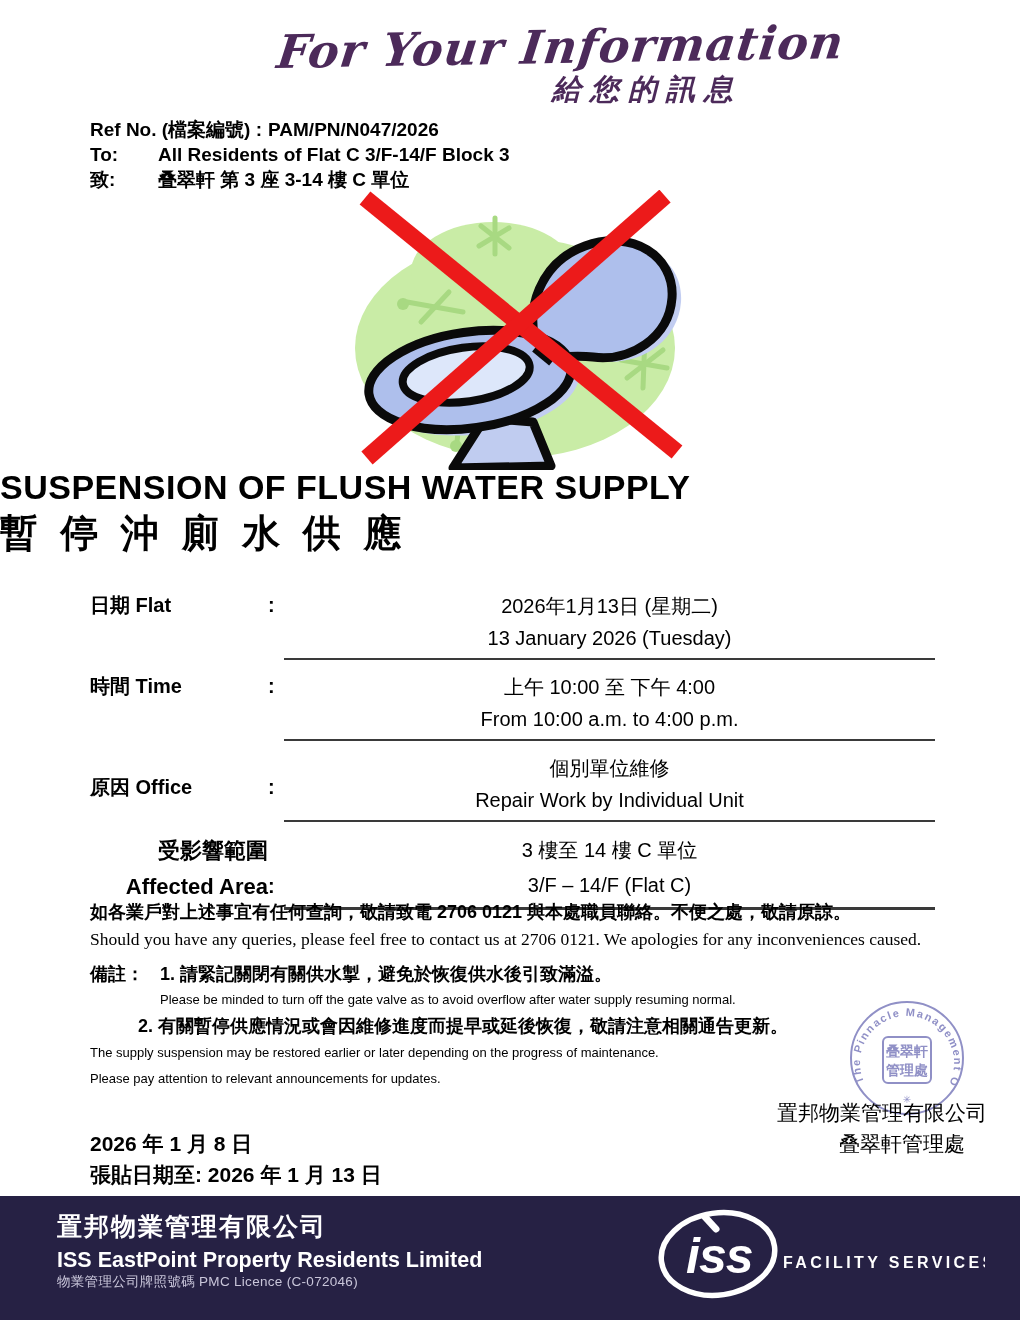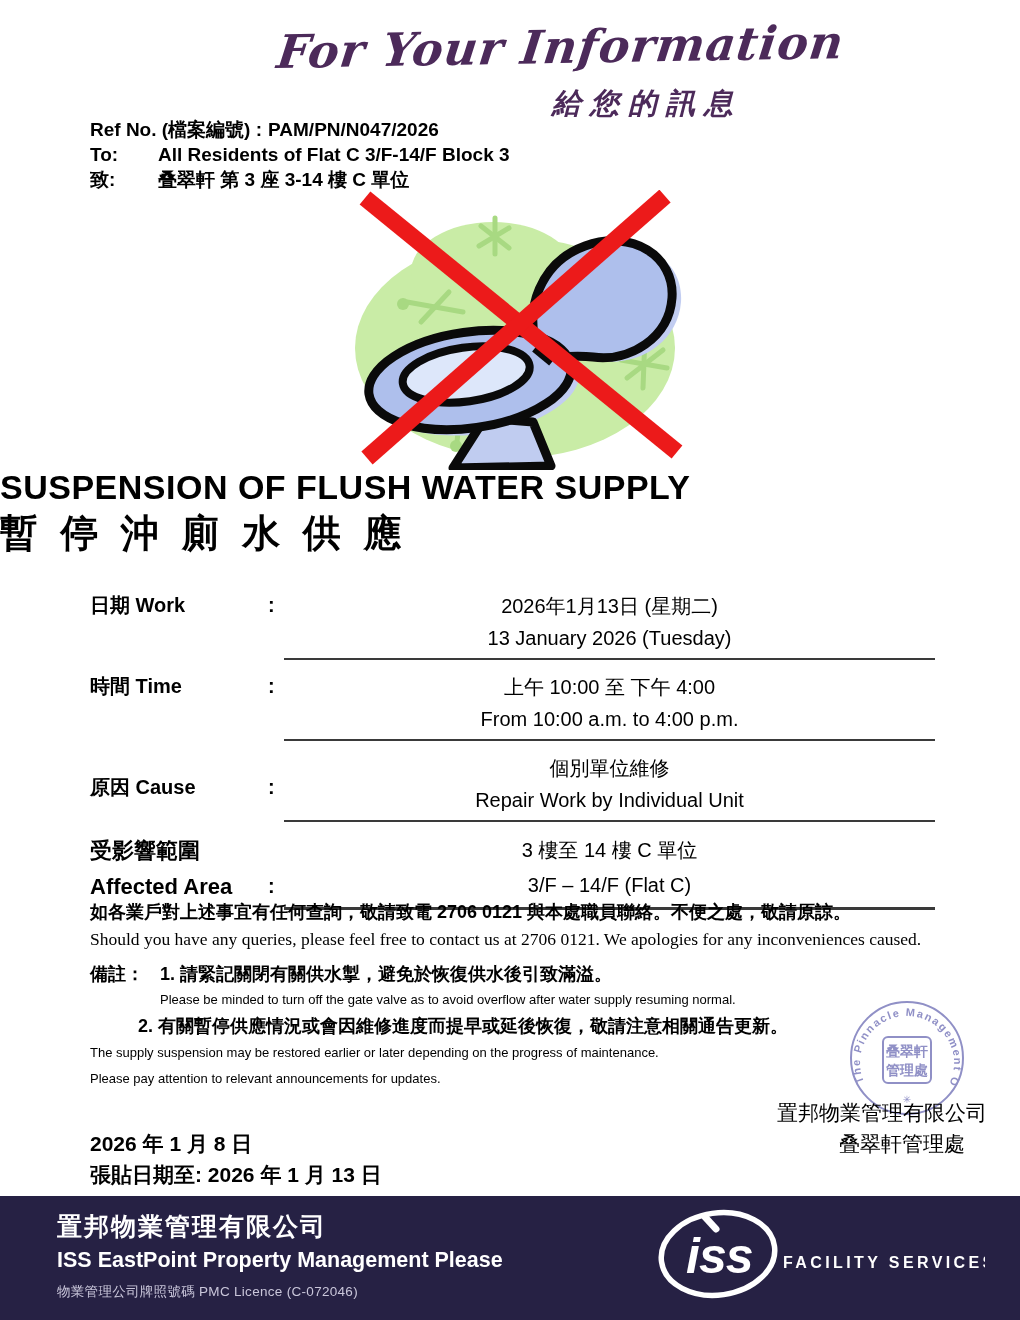--- a/index.html
+++ b/index.html
@@ -9,21 +9,21 @@
     font-family:"Liberation Sans", sans-serif; color:#000;
   }
   
   .script-en{
     position:absolute; left:278px; top:20px;
     font-family:"DejaVu Serif", serif; font-style:italic; font-weight:bold;
     font-size:46px; color:#4c2a5a; letter-spacing:1px;
     transform:skewX(-8deg) rotate(-1deg); white-space:nowrap;
   }
   .script-zh{
-    position:absolute; left:552px; top:84px;
+    position:absolute; left:552px; top:70px;
     font-style:italic; font-weight:bold; font-size:29px; color:#4c2a5a;
     letter-spacing:9px; white-space:nowrap;
   }
   
   .meta{position:absolute; left:90px; top:117px; font-weight:bold; font-size:19px; line-height:25px;}
   .meta-row{display:flex;}
   .meta-label{width:68px; flex:none;}
   .meta-ref .meta-label{width:auto; margin-right:6px;}
   
   .illustration{position:absolute; left:345px; top:190px; width:350px; height:280px;}
@@ -34,21 +34,21 @@
     font-weight:bold; font-size:38px; letter-spacing:6px;}
   
   .notice-table{position:absolute; left:90px; top:590px; width:845px;}
   .row{display:flex; margin-bottom:11px;}
   .row-label{width:178px; flex:none; font-weight:bold; font-size:20px;
     line-height:31px; white-space:pre-line;}
   .row-colon{width:16px; flex:none; font-weight:bold; font-size:20px; line-height:31px;}
   .row-value{flex:1; text-align:center; border-bottom:2px solid #3a3a3a; padding-bottom:4px;}
   .vline{font-size:20px; line-height:32px;}
   .row-mid .row-label, .row-mid .row-colon{align-self:center;}
-  .row-affected .row-label{font-size:22px; line-height:36px;}
+  .row-affected .row-label{font-size:22px; line-height:36px;text-align:right;}
   .row-affected .row-colon{align-self:flex-end; padding-bottom:8px;}
   .row-affected .row-value{border-bottom-width:3px;}
   .row-affected .vline{line-height:35px;}
   
   .contact{position:absolute; left:90px; top:899px; width:850px;}
   .contact-zh{font-weight:bold; font-size:18px; line-height:27px;}
   .contact-en{font-family:"Liberation Serif", serif; font-size:17.5px; line-height:26px;}
   
   .notes{position:absolute; left:90px; top:962px; width:866px;}
   .notes-line1{display:flex;}
@@ -64,21 +64,21 @@
   .issue-dates{position:absolute; left:90px; top:1128px; font-weight:bold;
     font-size:21px; line-height:31px;}
   .signature{position:absolute; right:33px; top:1098px; text-align:right;
     font-family:"Liberation Serif", serif; font-size:21px; line-height:31px;}
   .signature-office{padding-right:22px;}
   
   .footer{position:absolute; left:0; top:1196px; width:1020px; height:124px; background:#262144; color:#fff;}
   .footer-left{position:absolute; left:57px; top:14px;}
   .footer-company-zh{font-weight:bold; font-size:25px; letter-spacing:2px;}
   .footer-company-en{font-weight:bold; font-size:21.5px; margin-top:5px;}
-  .footer-licence{font-size:13.5px; color:#c9c6da; margin-top:10px; letter-spacing:0.3px;}
+  .footer-licence{font-size:13.5px; color:#c9c6da; margin-top:0; letter-spacing:0.3px;}
   .footer-logo{position:absolute; left:655px; top:8px;}
 </style>
 </head>
 <body>
 
 <div id="page">
 
   <div class="script-en">For Your Information</div>
   <div class="script-zh">給您的訊息</div>
 
@@ -141,37 +141,37 @@
         <line x1="320" y1="6" x2="22" y2="268"></line>
       </g>
     </svg>
   </div>
 
   <div class="title-en">SUSPENSION OF FLUSH WATER SUPPLY</div>
   <div class="title-zh">暫 停 沖 廁 水 供 應</div>
 
   <div class="notice-table">
     <div class="row">
-      <div class="row-label">日期  Work</div>
+      <div class="row-label">日期  Flat</div>
       <div class="row-colon">:</div>
       <div class="row-value">
         <div class="vline">2026年1月13日 (星期二)</div>
         <div class="vline">13 January 2026 (Tuesday)</div>
       </div>
     </div>
     <div class="row">
       <div class="row-label">時間  Time</div>
       <div class="row-colon">:</div>
       <div class="row-value">
         <div class="vline">上午 10:00 至 下午 4:00</div>
         <div class="vline">From 10:00 a.m. to 4:00 p.m.</div>
       </div>
     </div>
     <div class="row row-mid">
-      <div class="row-label">原因  Cause</div>
+      <div class="row-label">原因  Office</div>
       <div class="row-colon">:</div>
       <div class="row-value">
         <div class="vline">個別單位維修</div>
         <div class="vline">Repair Work by Individual Unit</div>
       </div>
     </div>
     <div class="row row-affected">
       <div class="row-label">受影響範圍
 Affected Area</div>
       <div class="row-colon">:</div>
@@ -220,21 +220,21 @@
   </div>
 
   <div class="signature">
     <div>置邦物業管理有限公司</div>
     <div class="signature-office">叠翠軒管理處</div>
   </div>
 
   <div class="footer">
     <div class="footer-left">
       <div class="footer-company-zh">置邦物業管理有限公司</div>
-      <div class="footer-company-en">ISS EastPoint Property Management Please</div>
+      <div class="footer-company-en">ISS EastPoint Property Residents Limited</div>
       <div class="footer-licence">物業管理公司牌照號碼  PMC Licence (C-072046)</div>
     </div>
     <div class="footer-logo">
       <svg width="330" height="100" viewBox="0 0 330 100">
         <ellipse cx="63" cy="50" rx="57" ry="41" fill="none" stroke="#ffffff" stroke-width="5.5" transform="rotate(-8 63 50)"></ellipse>
         <path d="M 50,13 L 61,25" stroke="#ffffff" stroke-width="7" stroke-linecap="round"></path>
         <text x="31" y="69" font-size="50" font-weight="bold" font-style="italic" fill="#ffffff" letter-spacing="-1">iss</text>
         <text x="128" y="64" font-size="16" font-weight="bold" letter-spacing="3.4" fill="#ffffff">FACILITY SERVICES</text>
       </svg>
     </div>

